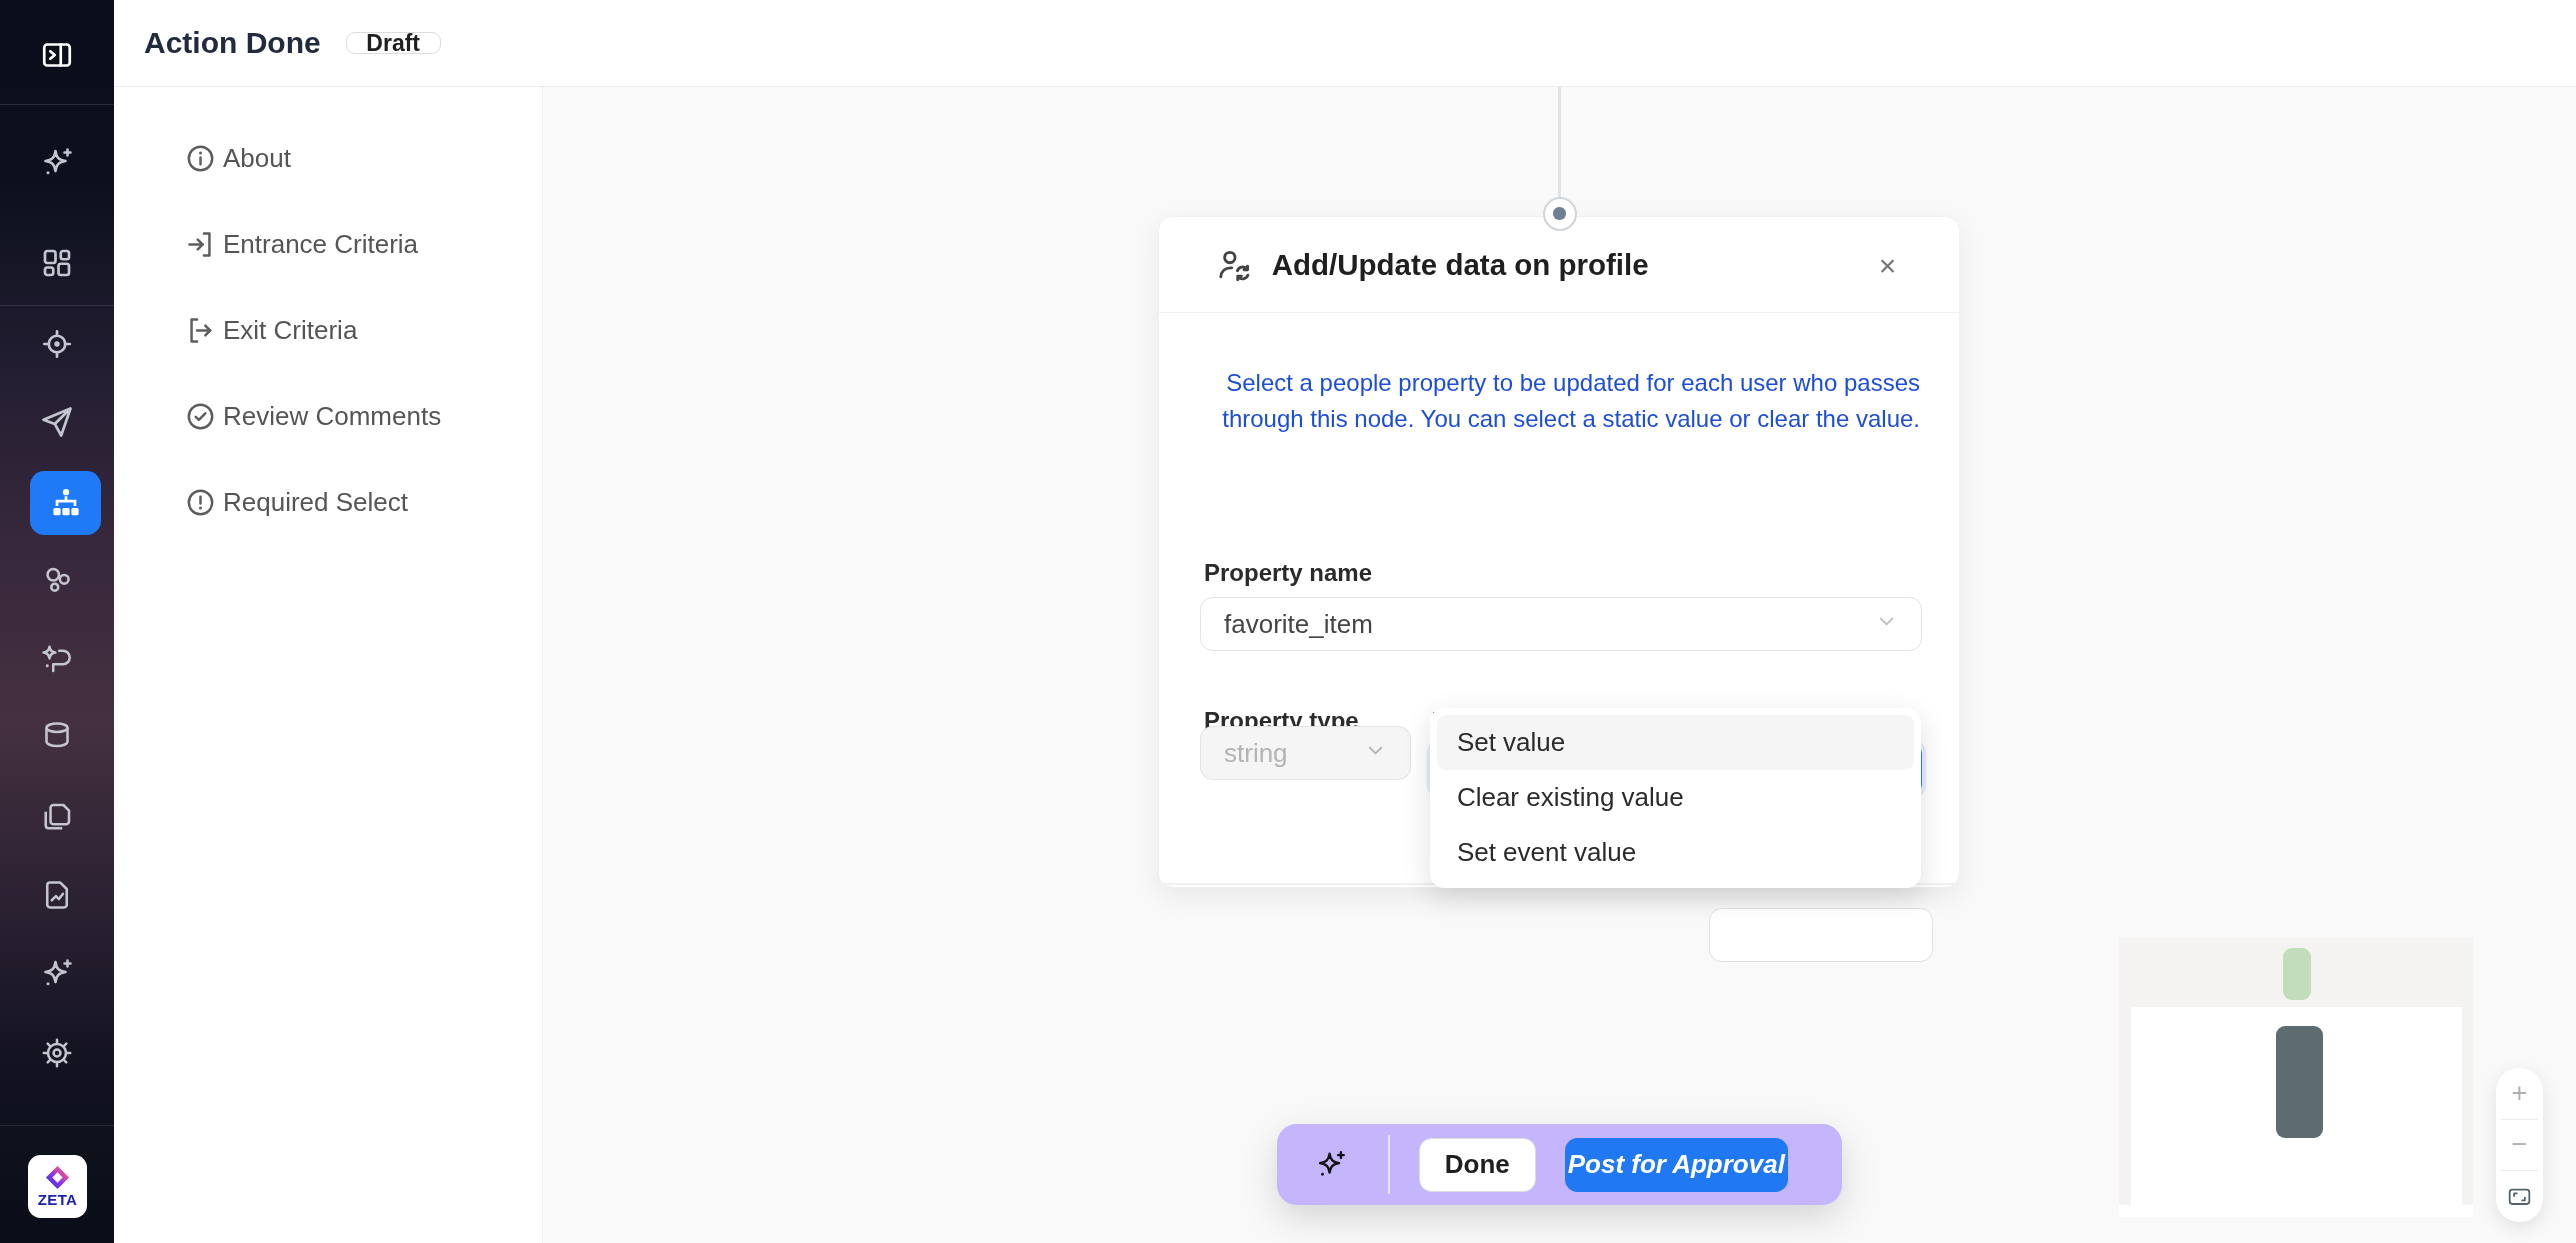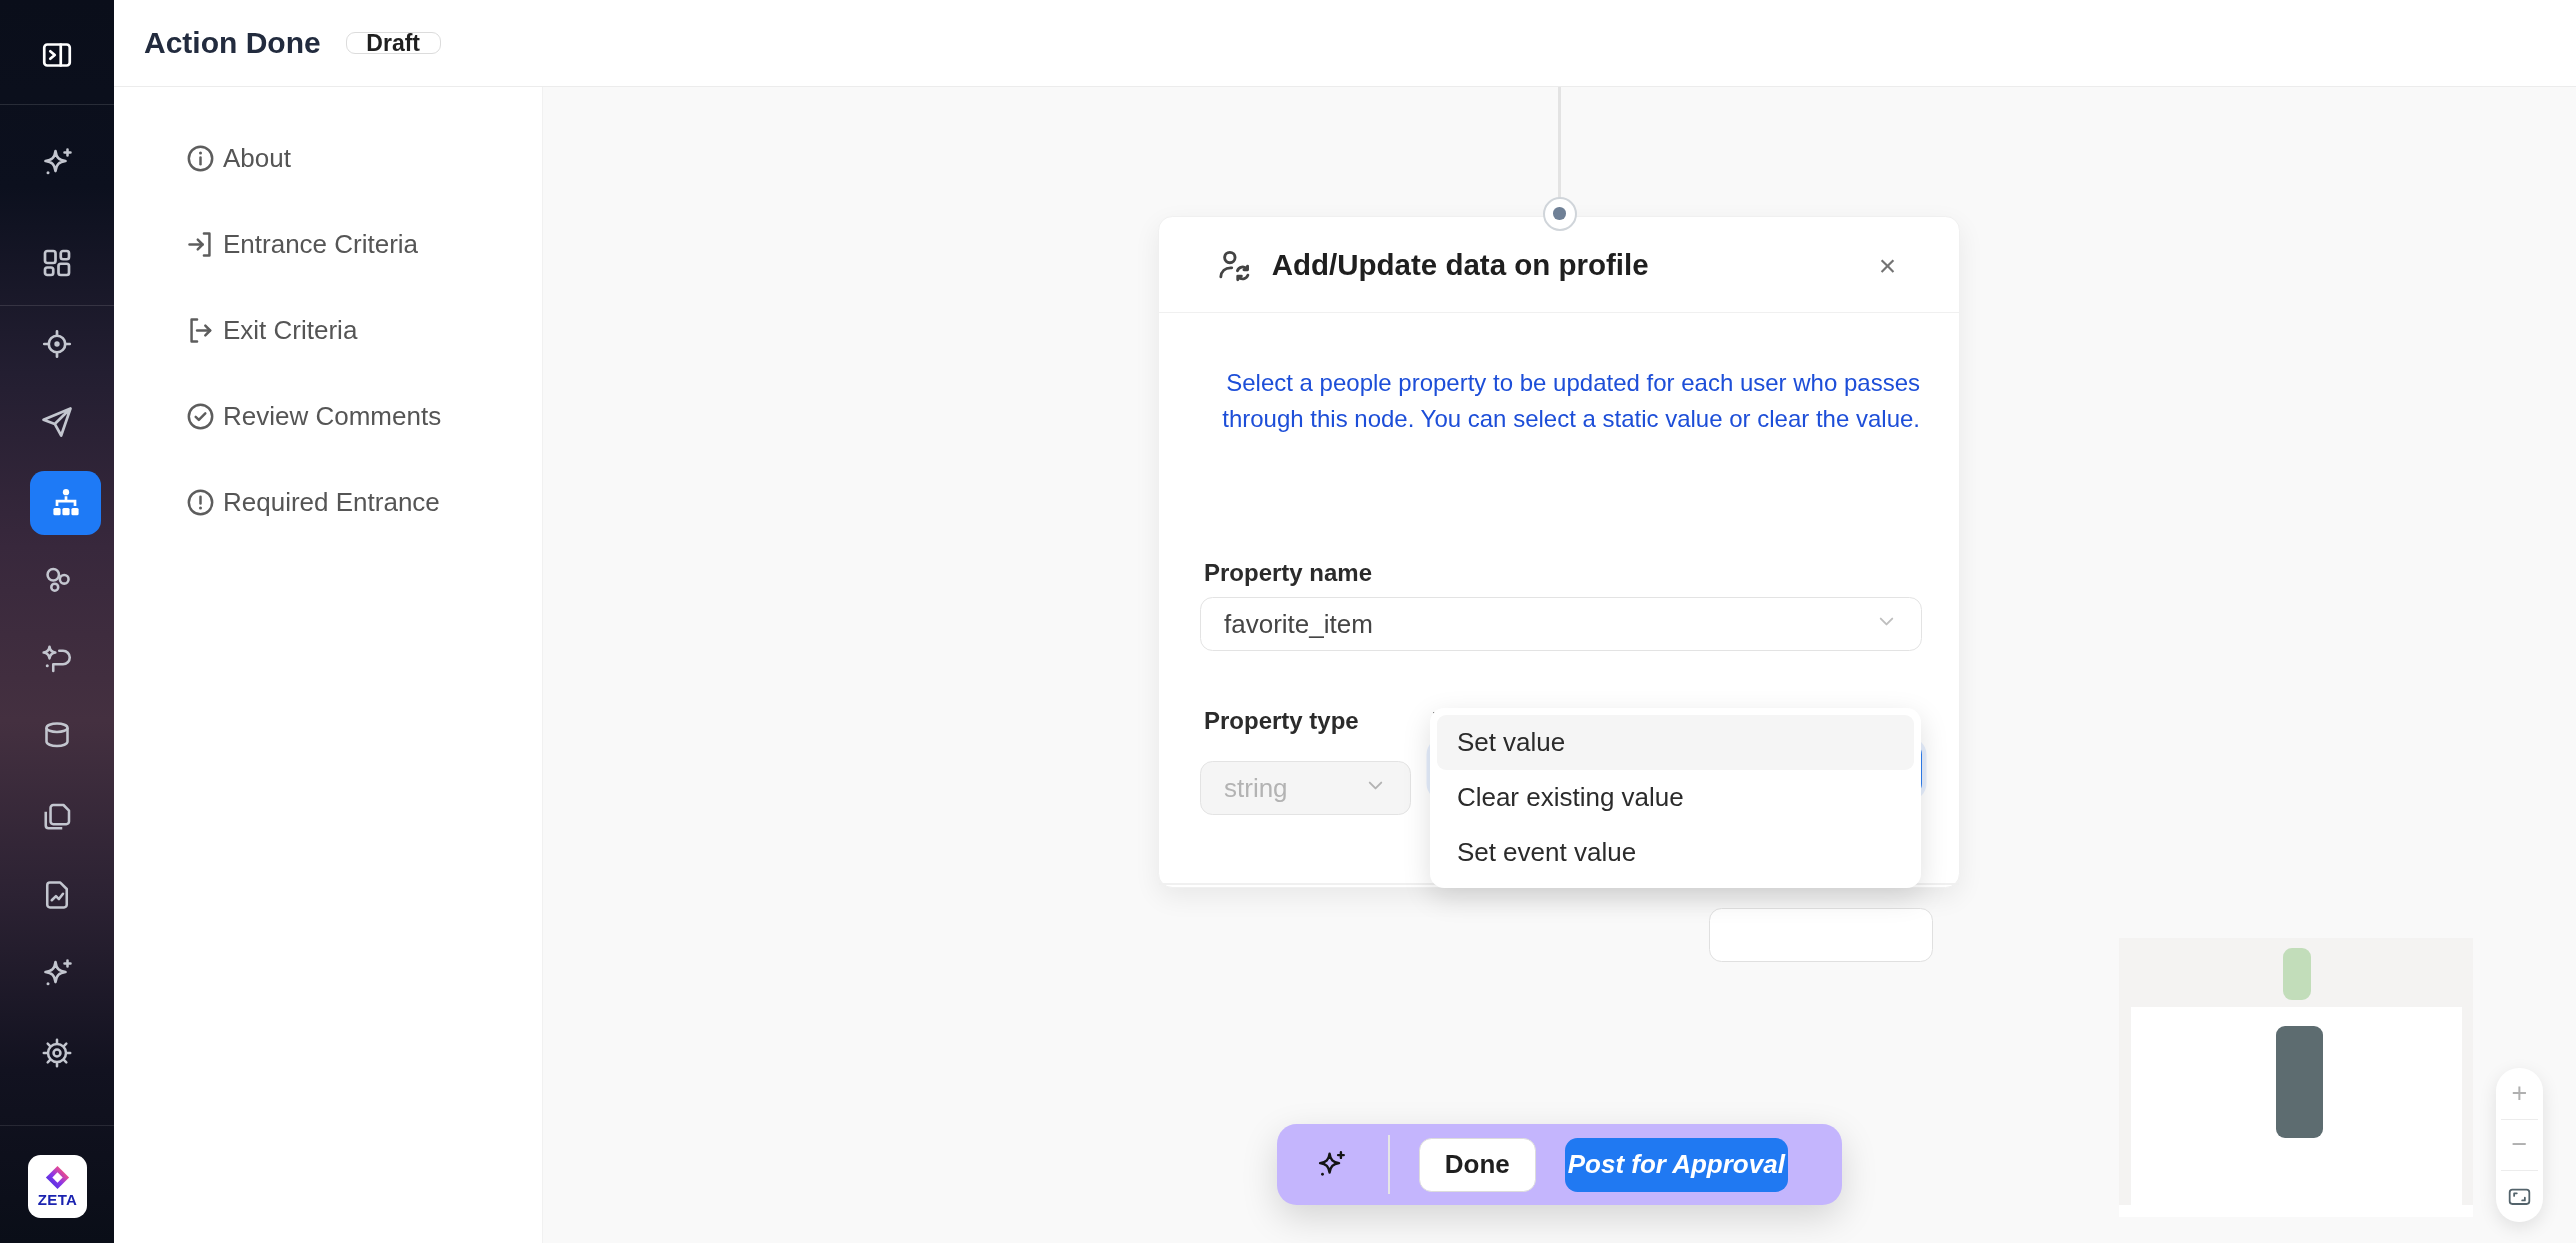--- a/index.html
+++ b/index.html
@@ -269,21 +269,21 @@
         <path d="m8.5 12.2 2.3 2.3 4.7-4.8"></path>
     </svg>
     <span class="lbl">Review Comments</span>
   </div>
   <div class="ssb-item">
     <svg viewBox="0 0 24 24" fill="none" stroke="currentColor" stroke-width="1.8" stroke-linecap="round">
       <circle cx="12" cy="12" r="8.5"></circle>
         <path d="M12 7.8v5"></path>
         <circle cx="12" cy="16" r="1.1" fill="currentColor" stroke="none"></circle>
     </svg>
-    <span class="lbl">Required Entrance</span>
+    <span class="lbl">Required Select</span>
   </div>
 </div>
 
 <div class="canvas"></div>
 <div class="edge-line"></div>
 <div class="handle">
     <div class="dot"></div>
   </div>
 
 <div class="modal">
@@ -305,21 +305,21 @@
     <div class="sel" style="left:41px; top:284px; width:722px;">
       <span>favorite_item</span>
       <span class="chev">
         <svg viewBox="0 0 24 24" fill="none" stroke="currentColor" stroke-width="2" stroke-linecap="round" stroke-linejoin="round">
             <path d="m6 9 6 6 6-6"></path>
           </svg>
       </span>
     </div>
 
     <div class="f-label" style="left:45px; top:394px;">Property type</div>
-    <div class="sel disabled" style="left:41px; top:448px; width:211px;">
+    <div class="sel disabled" style="left:41px; top:413px; width:211px;">
       <span>string</span>
       <span class="chev" style="color:#b3b3b3;">
         <svg viewBox="0 0 24 24" fill="none" stroke="currentColor" stroke-width="2" stroke-linecap="round" stroke-linejoin="round">
             <path d="m6 9 6 6 6-6"></path>
           </svg>
       </span>
     </div>
 
     <div class="f-label" style="left:274px; top:394px;">Value source</div>
     <div class="sel focused" style="left:272px; top:429px; width:491px;">

